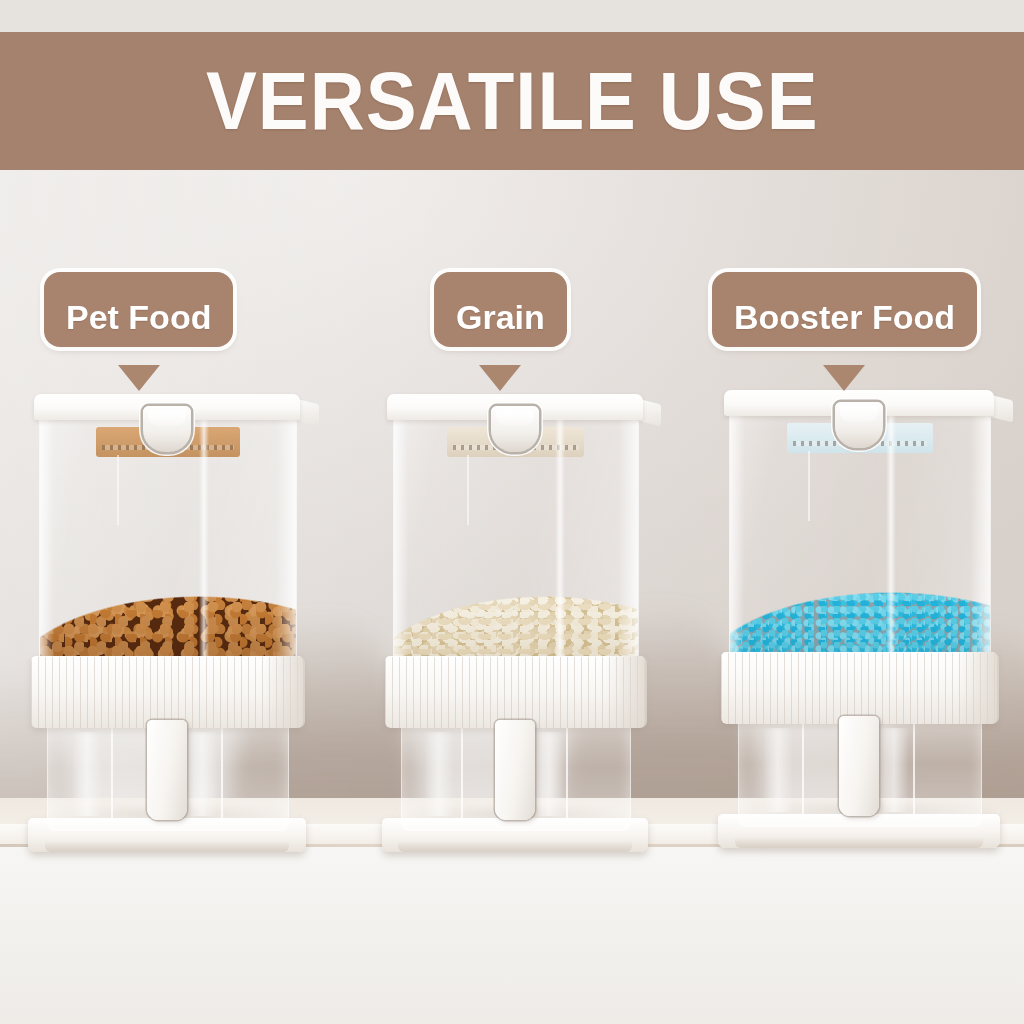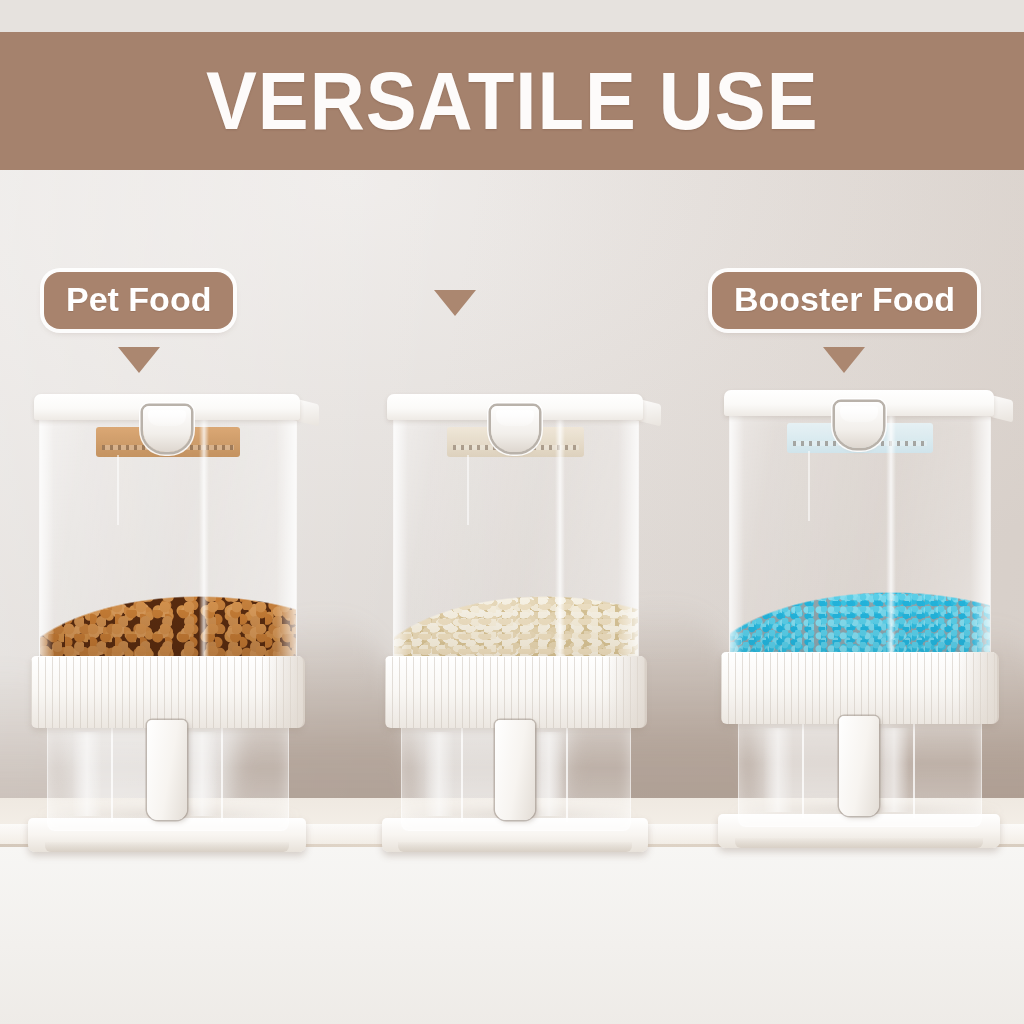--- a/index.html
+++ b/index.html
@@ -78,21 +78,21 @@
     background:radial-gradient(ellipse at center, rgba(150,130,115,.38), rgba(150,130,115,0) 70%);
     filter:blur(4px);
   }
 
   
   .badge-wrap{position:absolute;z-index:30;display:flex;flex-direction:column;align-items:center;}
   .badge{
     background:#a8836d;
     color:#fff;
     border-radius:16px;
-    padding:9px 22px 11px;
+    padding:27px 22px 11px;
     font-size:34px;font-weight:700;
     line-height:1.08;
     white-space:nowrap;
     box-shadow:0 0 0 4px rgba(255,255,255,.92), 0 3px 7px rgba(120,95,78,.28);
     text-shadow:0 1px 1px rgba(110,80,62,.28);
   }
   .badge-arrow{
     width:0;height:0;margin-top:18px;
     border-left:21px solid transparent;
     border-right:21px solid transparent;
@@ -380,20 +380,21 @@
         <div class="base"></div>
       </div>
     </div>
 
     <div class="badge-wrap" style="left:44px;top:134px;">
       <div class="badge">Pet Food</div>
       <div class="badge-arrow"></div>
     </div>
 
     <div class="badge-wrap" style="left:434px;top:134px;">
+      <div class="badge">Grain</div>
       <div class="badge-arrow"></div>
     </div>
 
     <div class="badge-wrap" style="left:712px;top:134px;">
       <div class="badge">Booster Food</div>
       <div class="badge-arrow"></div>
     </div>
 
   </div>
 </div>

